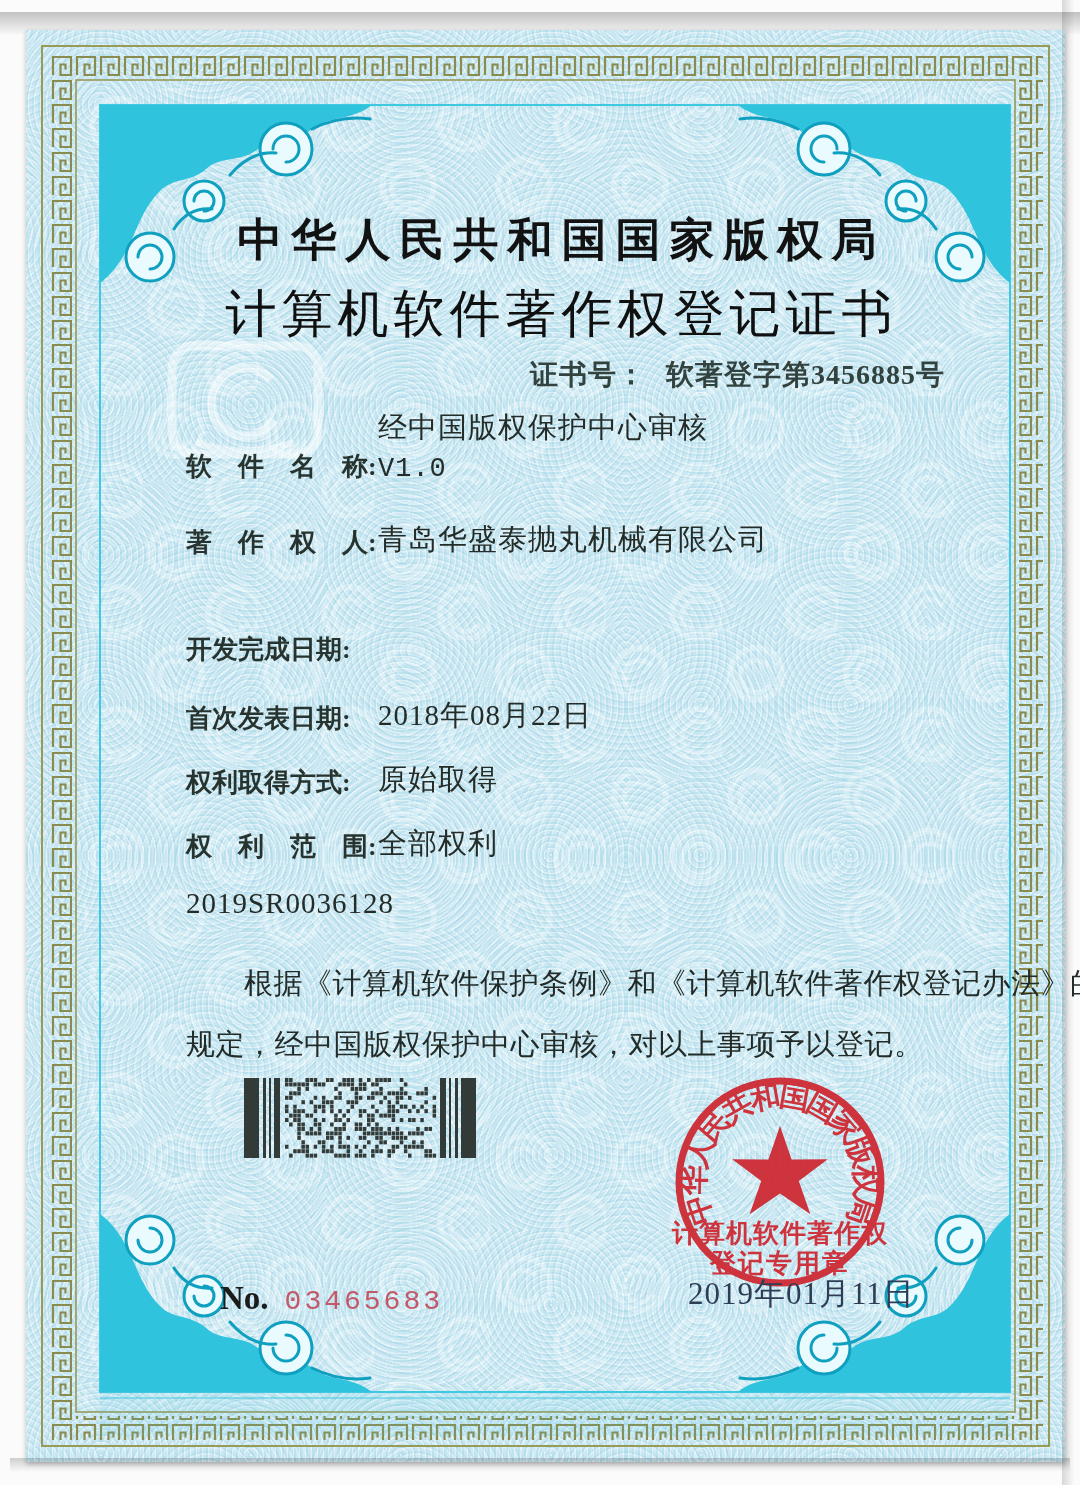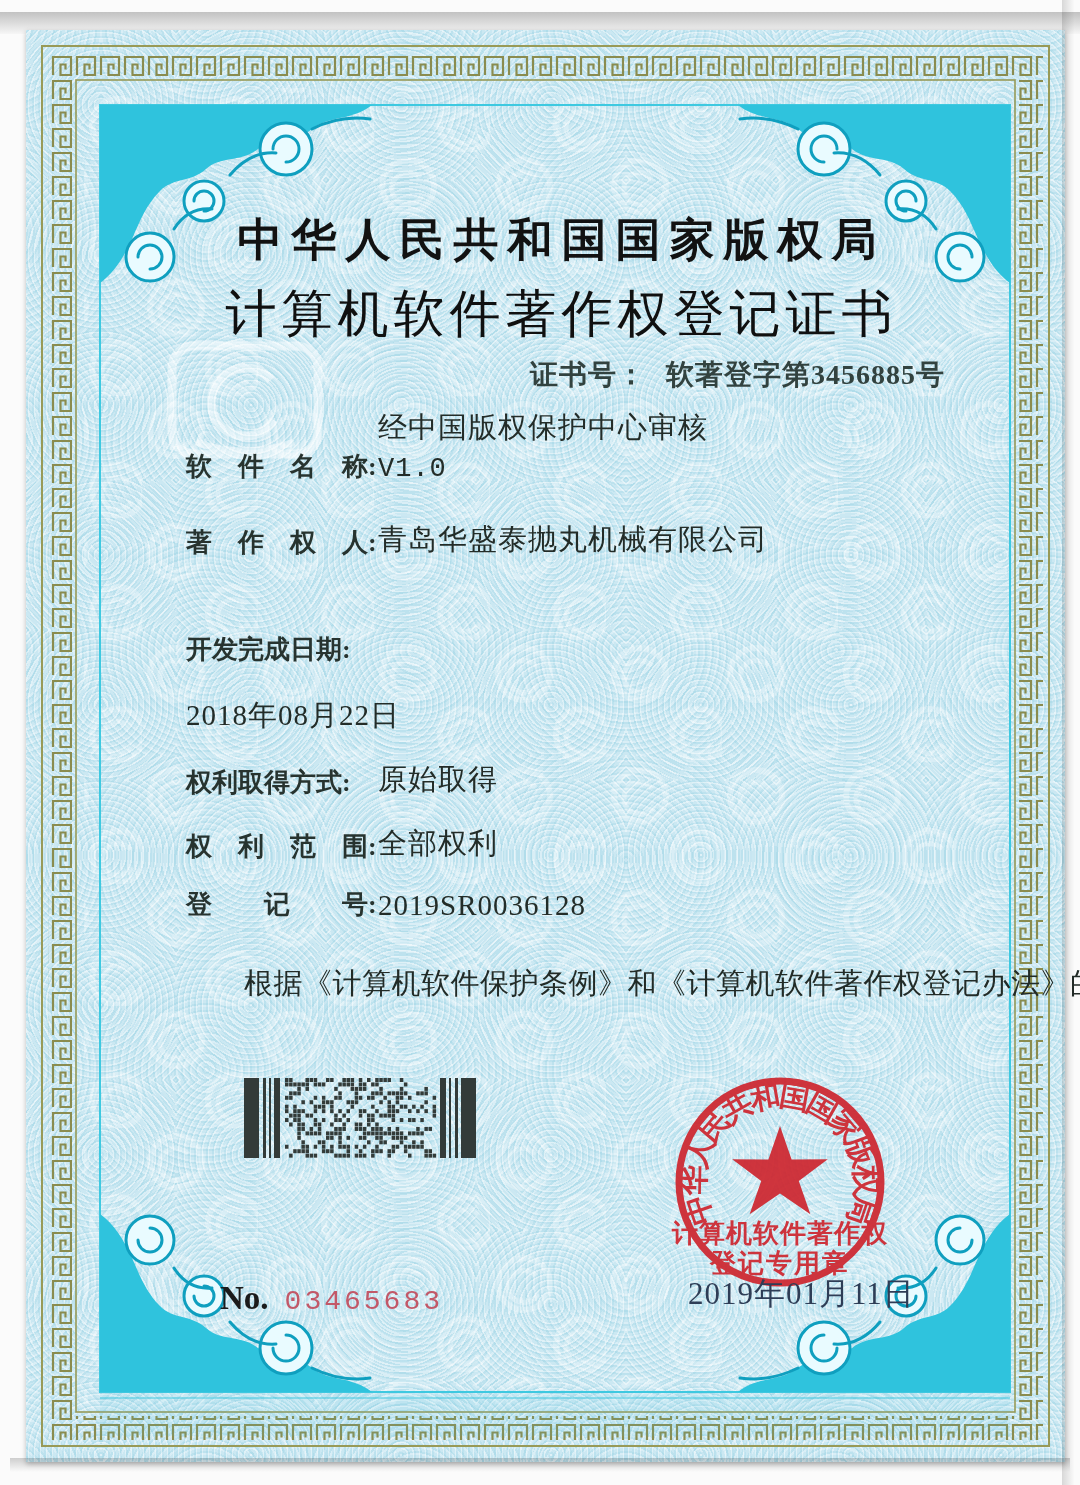--- a/index.html
+++ b/index.html
@@ -145,40 +145,41 @@
       <div class="row" style="top:490px">
         <span class="lbl">著　作　权　人:</span>
         <span class="val">青岛华盛泰抛丸机械有限公司</span>
       </div>
 
       <div class="row" style="top:602px">
         <span class="lbl">开发完成日期:</span>
       </div>
 
       <div class="row" style="top:666px">
+        <span class="lbl">首次发表日期:</span>
         <span class="val">2018年08月22日</span>
       </div>
 
       <div class="row" style="top:730px">
         <span class="lbl">权利取得方式:</span>
         <span class="val">原始取得</span>
       </div>
 
       <div class="row" style="top:794px">
         <span class="lbl">权　利　范　围:</span>
         <span class="val">全部权利</span>
       </div>
 
       <div class="row" style="top:857px">
-        <span class="lbl">登　　记　　号:</span>
         <span class="val">2019SR0036128</span>
       </div>
 
       <div class="statement">
         <div class="l1">根据《计算机软件保护条例》和《计算机软件著作权登记办法》的</div>
+        <div class="l2">规定，经中国版权保护中心审核，对以上事项予以登记。</div>
       </div>
 
       <svg id="barcode" width="232" height="80" viewBox="0 0 232 80" style="position:absolute;left:202px;top:1048px;">
           <rect x="0" y="0" w="15" width="15" height="80" fill="#333b39"></rect>
           <rect x="19" y="0" w="3" width="3" height="80" fill="#333b39"></rect>
           <rect x="25" y="0" w="2" width="2" height="80" fill="#333b39"></rect>
           <rect x="30" y="0" w="6" width="6" height="80" fill="#333b39"></rect>
           <rect x="217" y="0" w="15" width="15" height="80" fill="#333b39"></rect>
           <rect x="211" y="0" w="3" width="3" height="80" fill="#333b39"></rect>
           <rect x="205" y="0" w="2" width="2" height="80" fill="#333b39"></rect>

